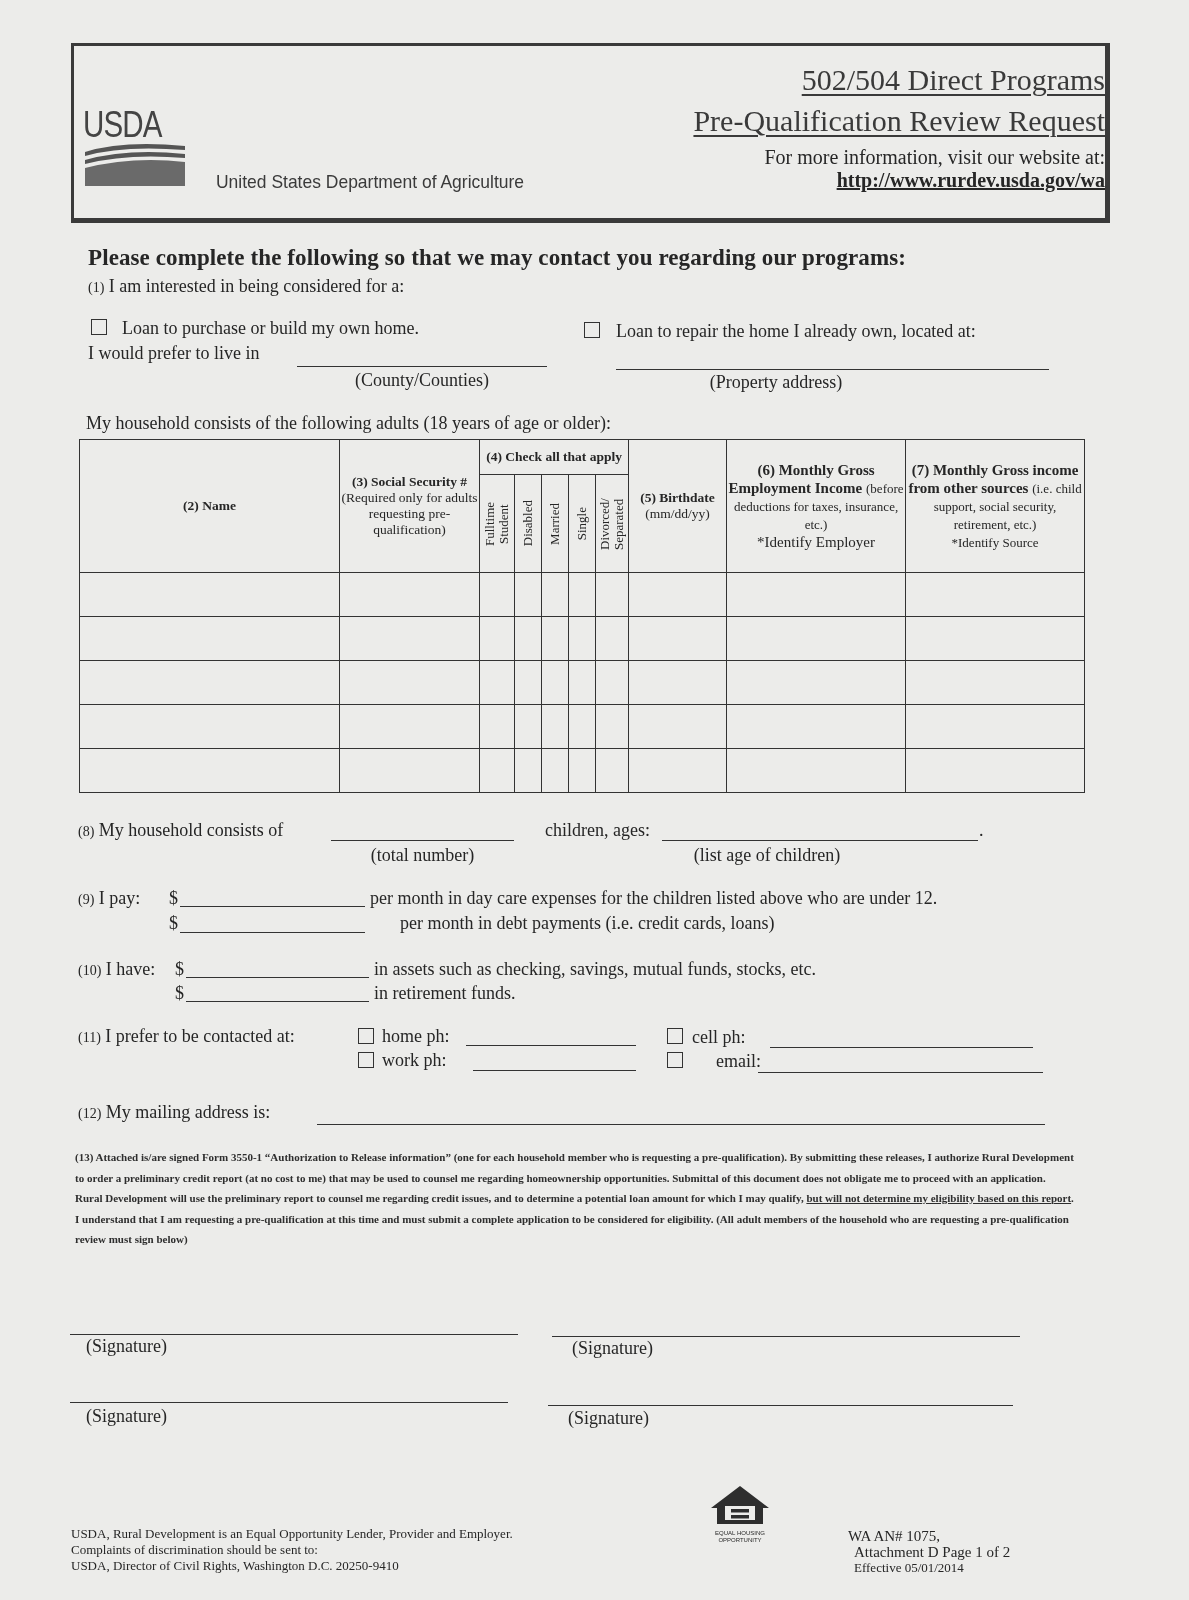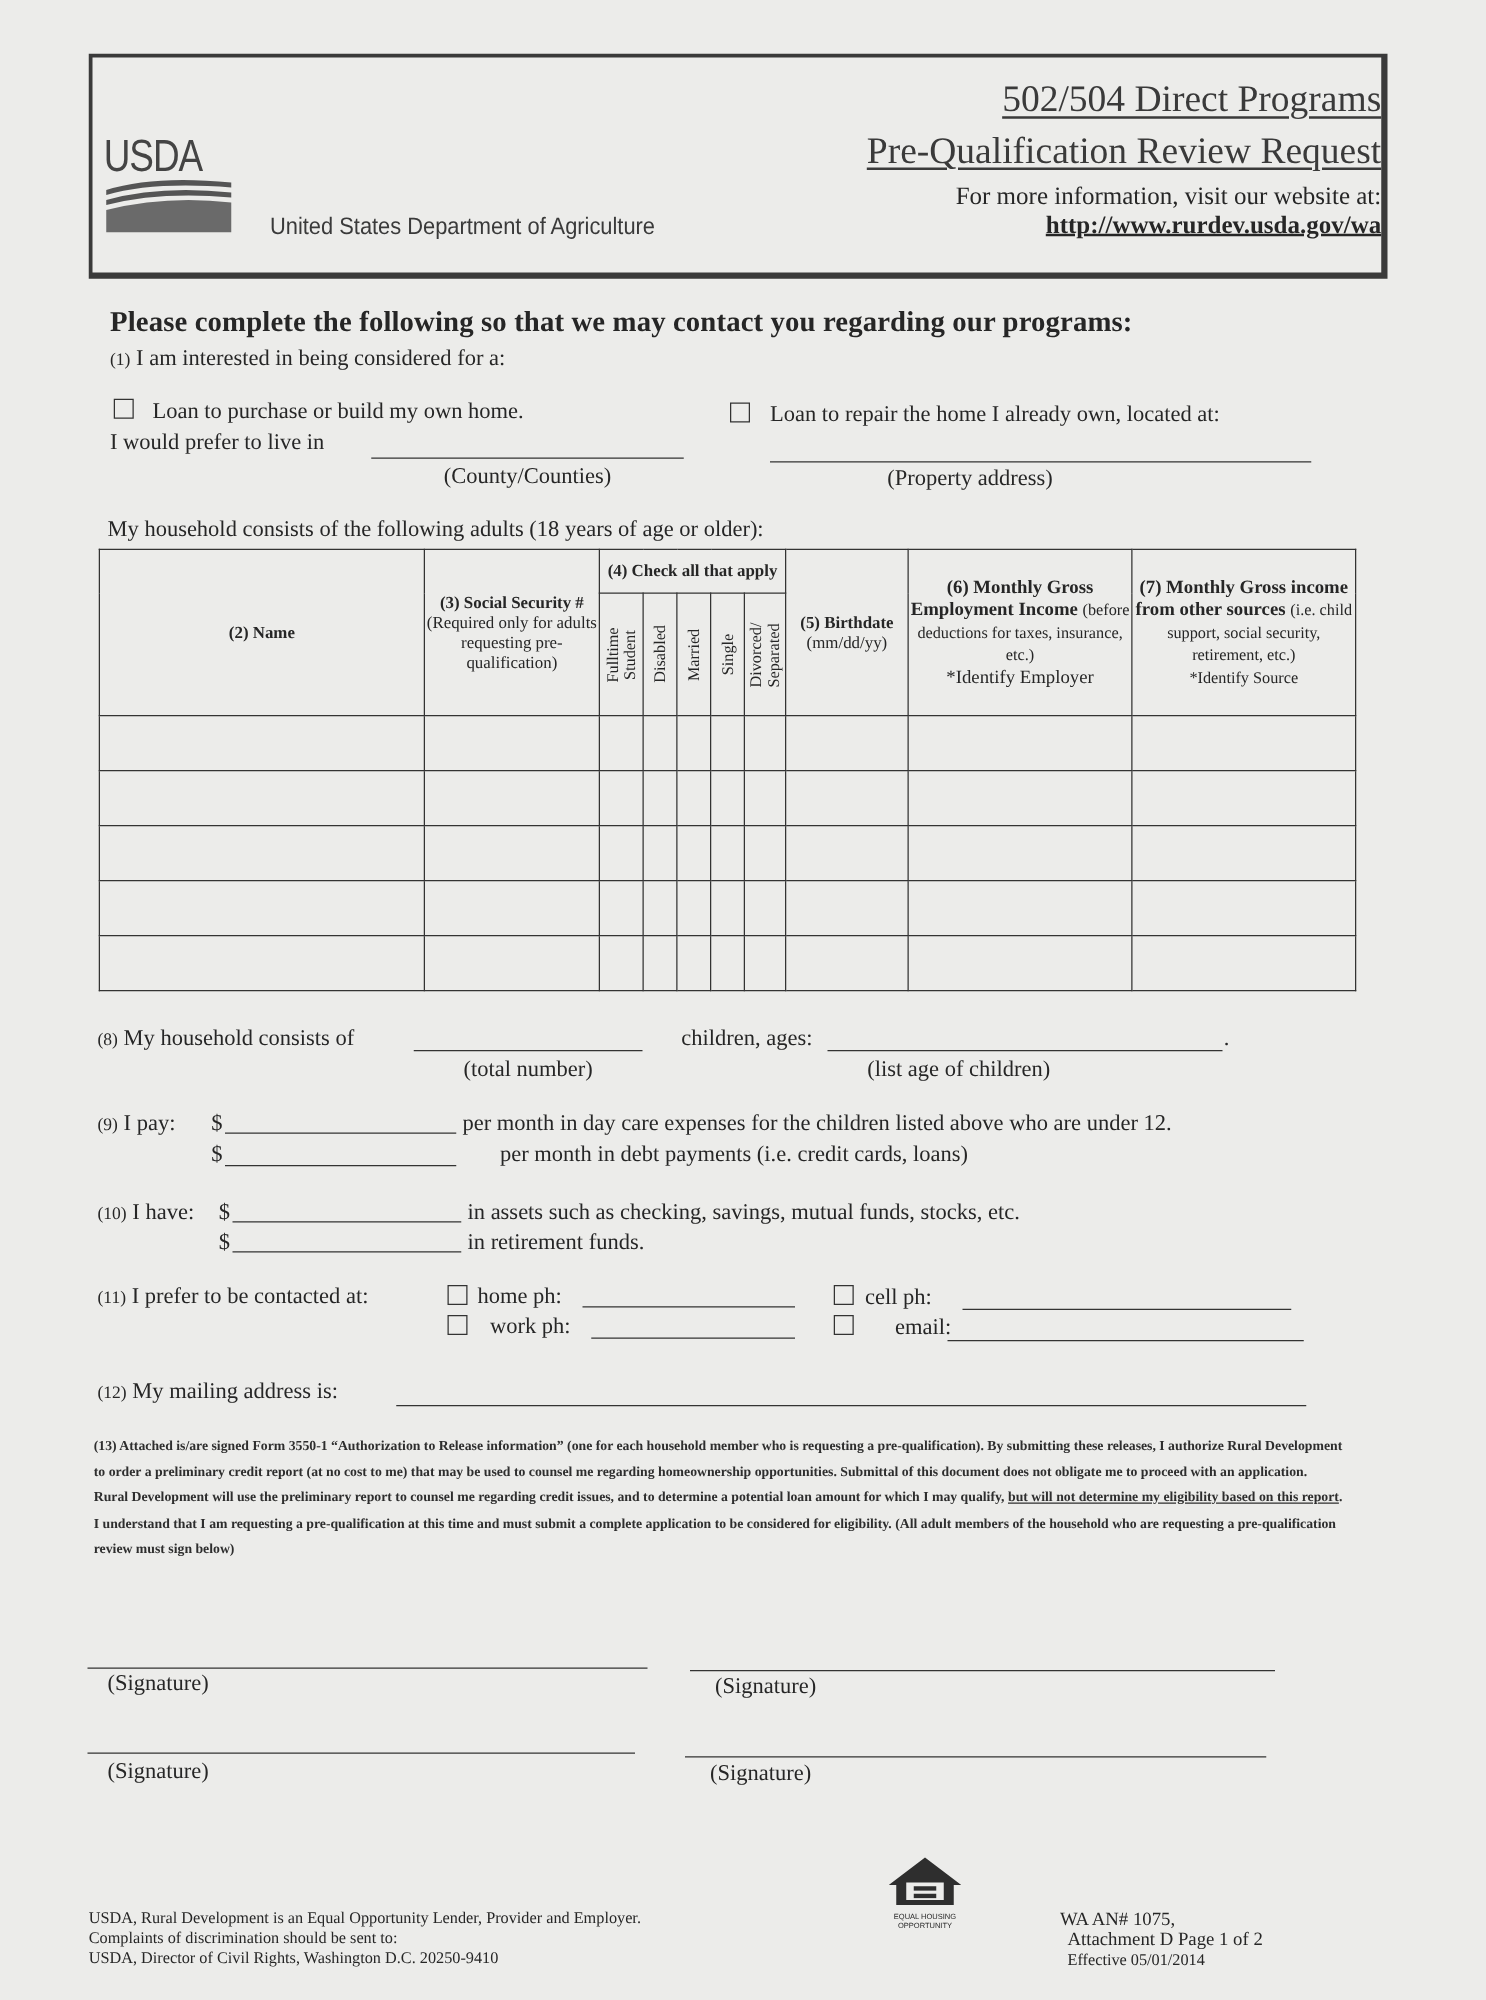--- a/index.html
+++ b/index.html
@@ -237,21 +237,21 @@
 <div class="line" style="left:186px;top:1001px;width:183px;"></div>
 <div class="txt" style="left:374px;top:983px;">in retirement funds.</div>
 
 <div class="txt" style="left:78px;top:1026px;">
   <span class="small">(11)</span> <span>I prefer to be contacted at:</span>
 </div>
 <div class="cb" style="left:358px;top:1028px;"></div>
 <div class="txt" style="left:382px;top:1026px;">home ph:</div>
 <div class="line" style="left:466px;top:1045px;width:170px;"></div>
 <div class="cb" style="left:358px;top:1052px;"></div>
-<div class="txt" style="left:382px;top:1050px;margin-left:10px;">work ph:</div>
+<div class="txt" style="left:382px;top:1050px;">work ph:</div>
 <div class="line" style="left:473px;top:1070px;width:163px;"></div>
 <div class="cb" style="left:667px;top:1028px;"></div>
 <div class="txt" style="left:692px;top:1027px;">cell ph:</div>
 <div class="line" style="left:770px;top:1047px;width:263px;"></div>
 <div class="cb" style="left:667px;top:1052px;"></div>
 <div class="txt" style="left:692px;top:1051px;margin-left:24px;">email:</div>
 <div class="line" style="left:758px;top:1072px;width:285px;"></div>
 
 <div class="txt" style="left:78px;top:1102px;">
   <span class="small">(12)</span> <span>My mailing address is:</span>

